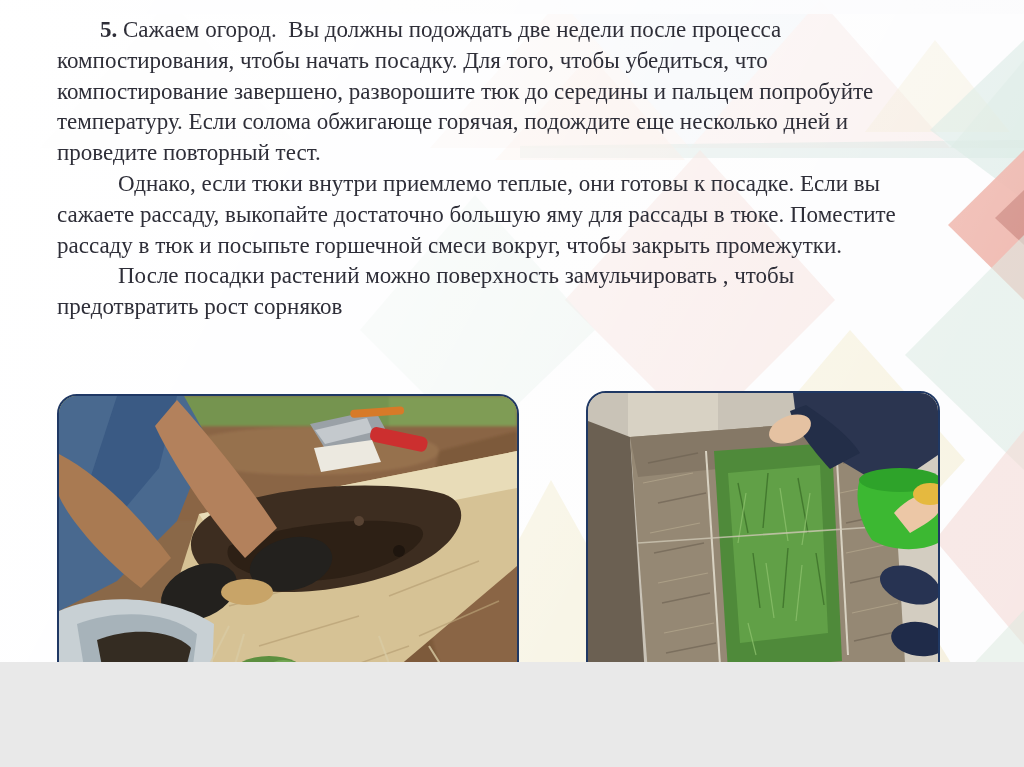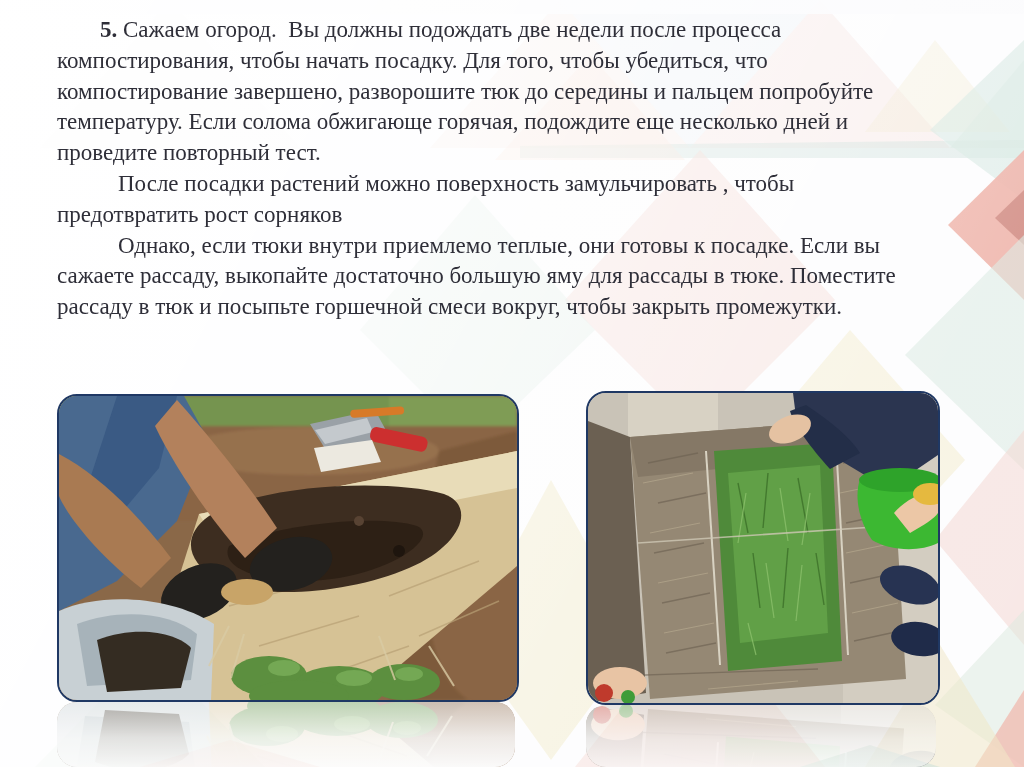--- a/index.html
+++ b/index.html
@@ -1,17 +1,17 @@
 <!DOCTYPE html>
 <html><head>
 <meta charset="utf-8">
 <style>
   html,body{margin:0;padding:0;background:#e9e9e9;}
   .slide{
-    position:relative;width:1024px;height:767px;overflow:hidden;
+    position:relative;width:1024px;height:662px;overflow:hidden;
     background:#fdfdfe;font-family:"Liberation Serif",serif;
   }
   .bg,.bg-fade{position:absolute;left:0;top:0;width:1024px;height:767px;}
   .bg-fade{
     background:linear-gradient(118deg,
       rgba(255,255,255,.96) 0%,rgba(255,255,255,.72) 30%,
       rgba(255,255,255,.34) 55%,rgba(255,255,255,.06) 80%,
       rgba(255,255,255,0) 100%);
     pointer-events:none;
   }
@@ -227,22 +227,22 @@
         <circle cx="16" cy="300" r="9" fill="#bf3a2c"></circle>
         <circle cx="40" cy="304" r="7" fill="#3f9c38"></circle>
       </symbol>
     </defs>
   </svg>
 
   <div class="text-block">
     <p class="p-first">
       <span class="num">5.</span><span>&nbsp;Сажаем огород.&nbsp; Вы должны подождать две недели после процесса компостирования, чтобы начать посадку. Для того, чтобы убедиться, что компостирование завершено, разворошите тюк до середины и пальцем попробуйте температуру. Если солома обжигающе горячая, подождите еще несколько дней и проведите повторный тест.</span>
     </p>
+    <p class="p-ind">Однако, если тюки внутри приемлемо теплые, они готовы к посадке. Если вы сажаете рассаду, выкопайте достаточно большую яму для рассады в тюке. Поместите рассаду в тюк и посыпьте горшечной смеси вокруг, чтобы закрыть промежутки.</p>
     <p class="p-ind">После посадки растений можно поверхность замульчировать , чтобы предотвратить рост сорняков</p>
-    <p class="p-ind">Однако, если тюки внутри приемлемо теплые, они готовы к посадке. Если вы сажаете рассаду, выкопайте достаточно большую яму для рассады в тюке. Поместите рассаду в тюк и посыпьте горшечной смеси вокруг, чтобы закрыть промежутки.</p>
   </div>
 
   <div class="photo photo-left">
     <svg viewBox="0 0 458 304" preserveAspectRatio="none">
         <use href="#photoL"></use>
       </svg>
   </div>
   <div class="photo photo-right">
     <svg viewBox="0 0 350 310" preserveAspectRatio="none">
         <use href="#photoR"></use>

